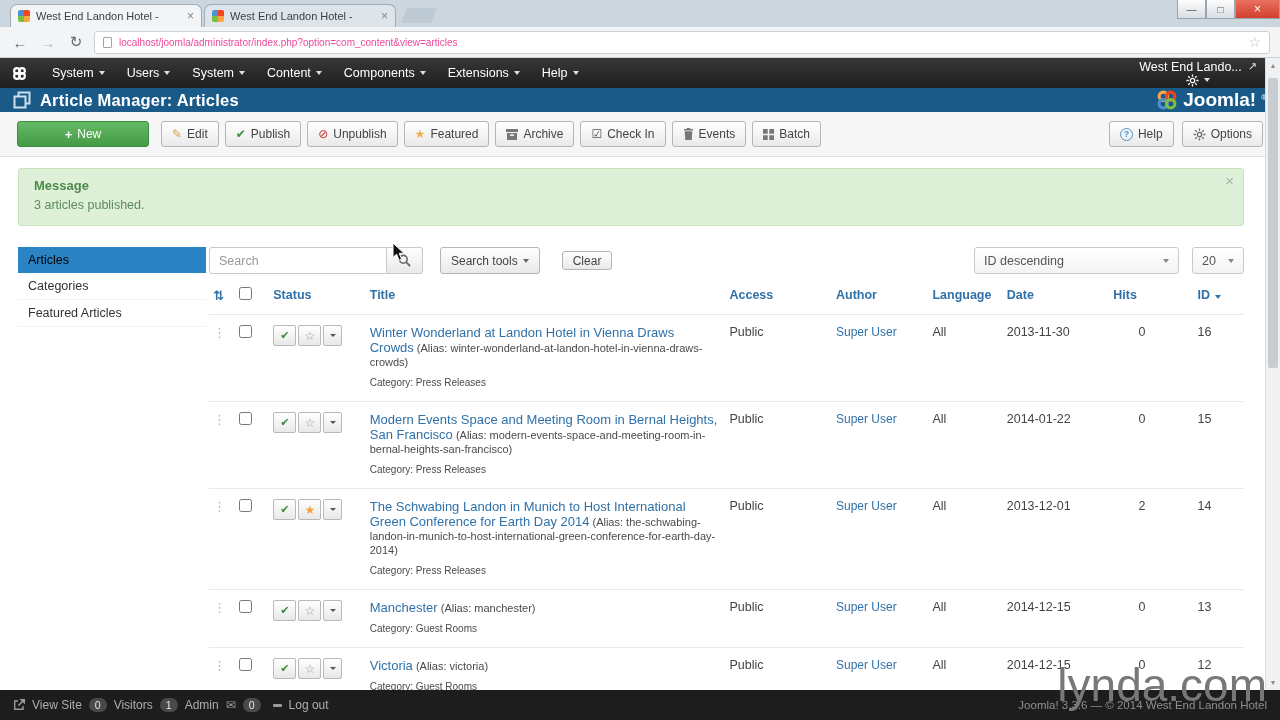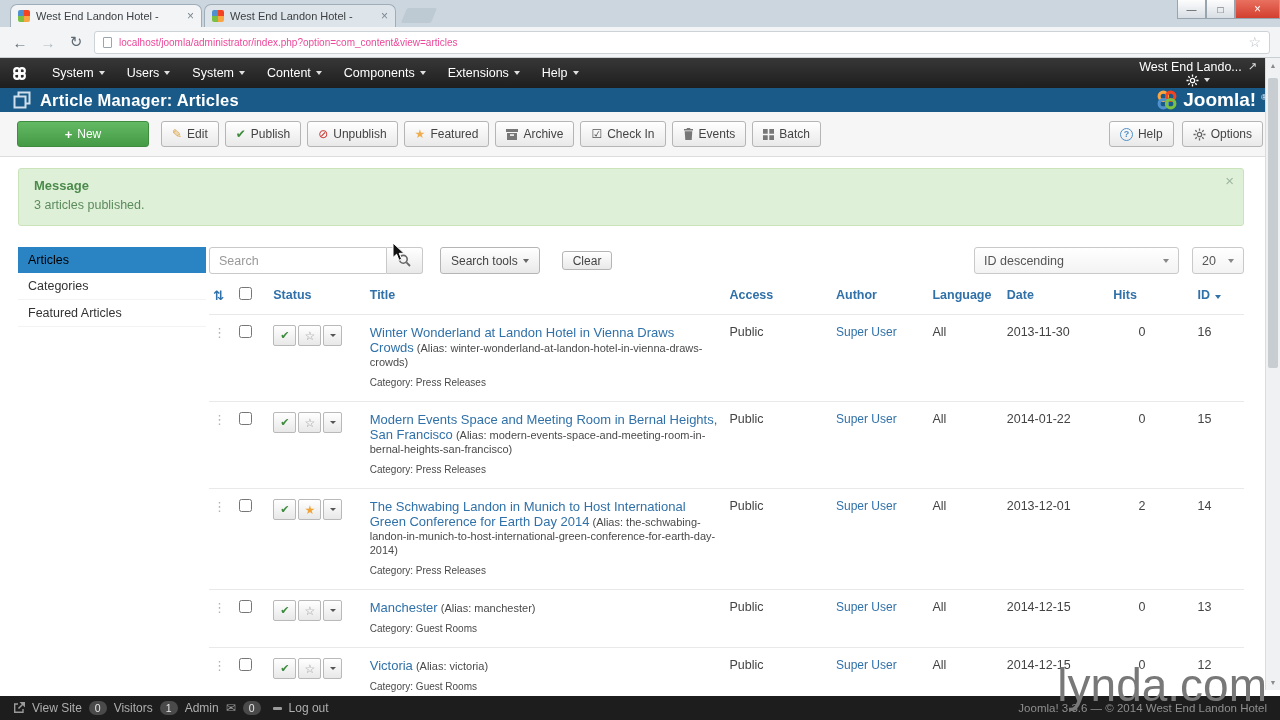--- a/index.html
+++ b/index.html
@@ -100,21 +100,21 @@
 .c-id,.h-id{padding-left:26px !important;}
 .idcaret{margin-left:5px;color:#3071a9;}
 .sbtn{width:23px;height:21px;border:1px solid #b9b9b9;border-radius:2px;background:linear-gradient(#fff,#e8e8e8);display:inline-flex;align-items:center;justify-content:center;margin-right:2px;vertical-align:middle;}
 .chk{color:#3d8b3d;font-size:11px;line-height:1;}
 .star-g{color:#9a9a9a;font-size:12px;line-height:1;}
 .featured .star-g{color:#f0a336;}
 .caretbtn{width:19px;}
 .sc{border-left-width:3px;border-right-width:3px;border-top-width:3.5px;color:#555;}
 
 
-.footer{position:absolute;left:0;right:0;bottom:0;height:24px;background:#1d1d1d;display:flex;align-items:center;padding:0 13px;gap:7px;z-index:30;}
+.footer{position:absolute;left:0;right:0;bottom:0;height:30px;background:#1d1d1d;display:flex;align-items:center;padding:0 13px;gap:7px;z-index:30;}
 .f-link{color:#aeaeae;font-size:12px;text-decoration:none;}
 .badge{background:#4a4a4a;color:#e8e8e8;font-size:10.5px;border-radius:9px;padding:1px 6px;min-width:8px;text-align:center;}
 .envelope{color:#9a9a9a;font-size:12px;}
 .logout-dash{width:9px;height:3px;background:#9a9a9a;border-radius:1px;margin-left:5px;}
 .f-right{margin-left:auto;color:#8f8f8f;font-size:11.5px;white-space:nowrap;}
 
 
 .watermark{position:absolute;right:13px;bottom:12px;font-size:46px;color:#787878;z-index:40;line-height:1;}
 .scrollbar{position:absolute;top:58px;right:0;width:15px;height:632px;background:#f0f1f2;border-left:1px solid #dcdcdc;z-index:25;}
 .sb-arrow{position:absolute;left:0;width:100%;text-align:center;font-size:7px;color:#8a8a8a;}

